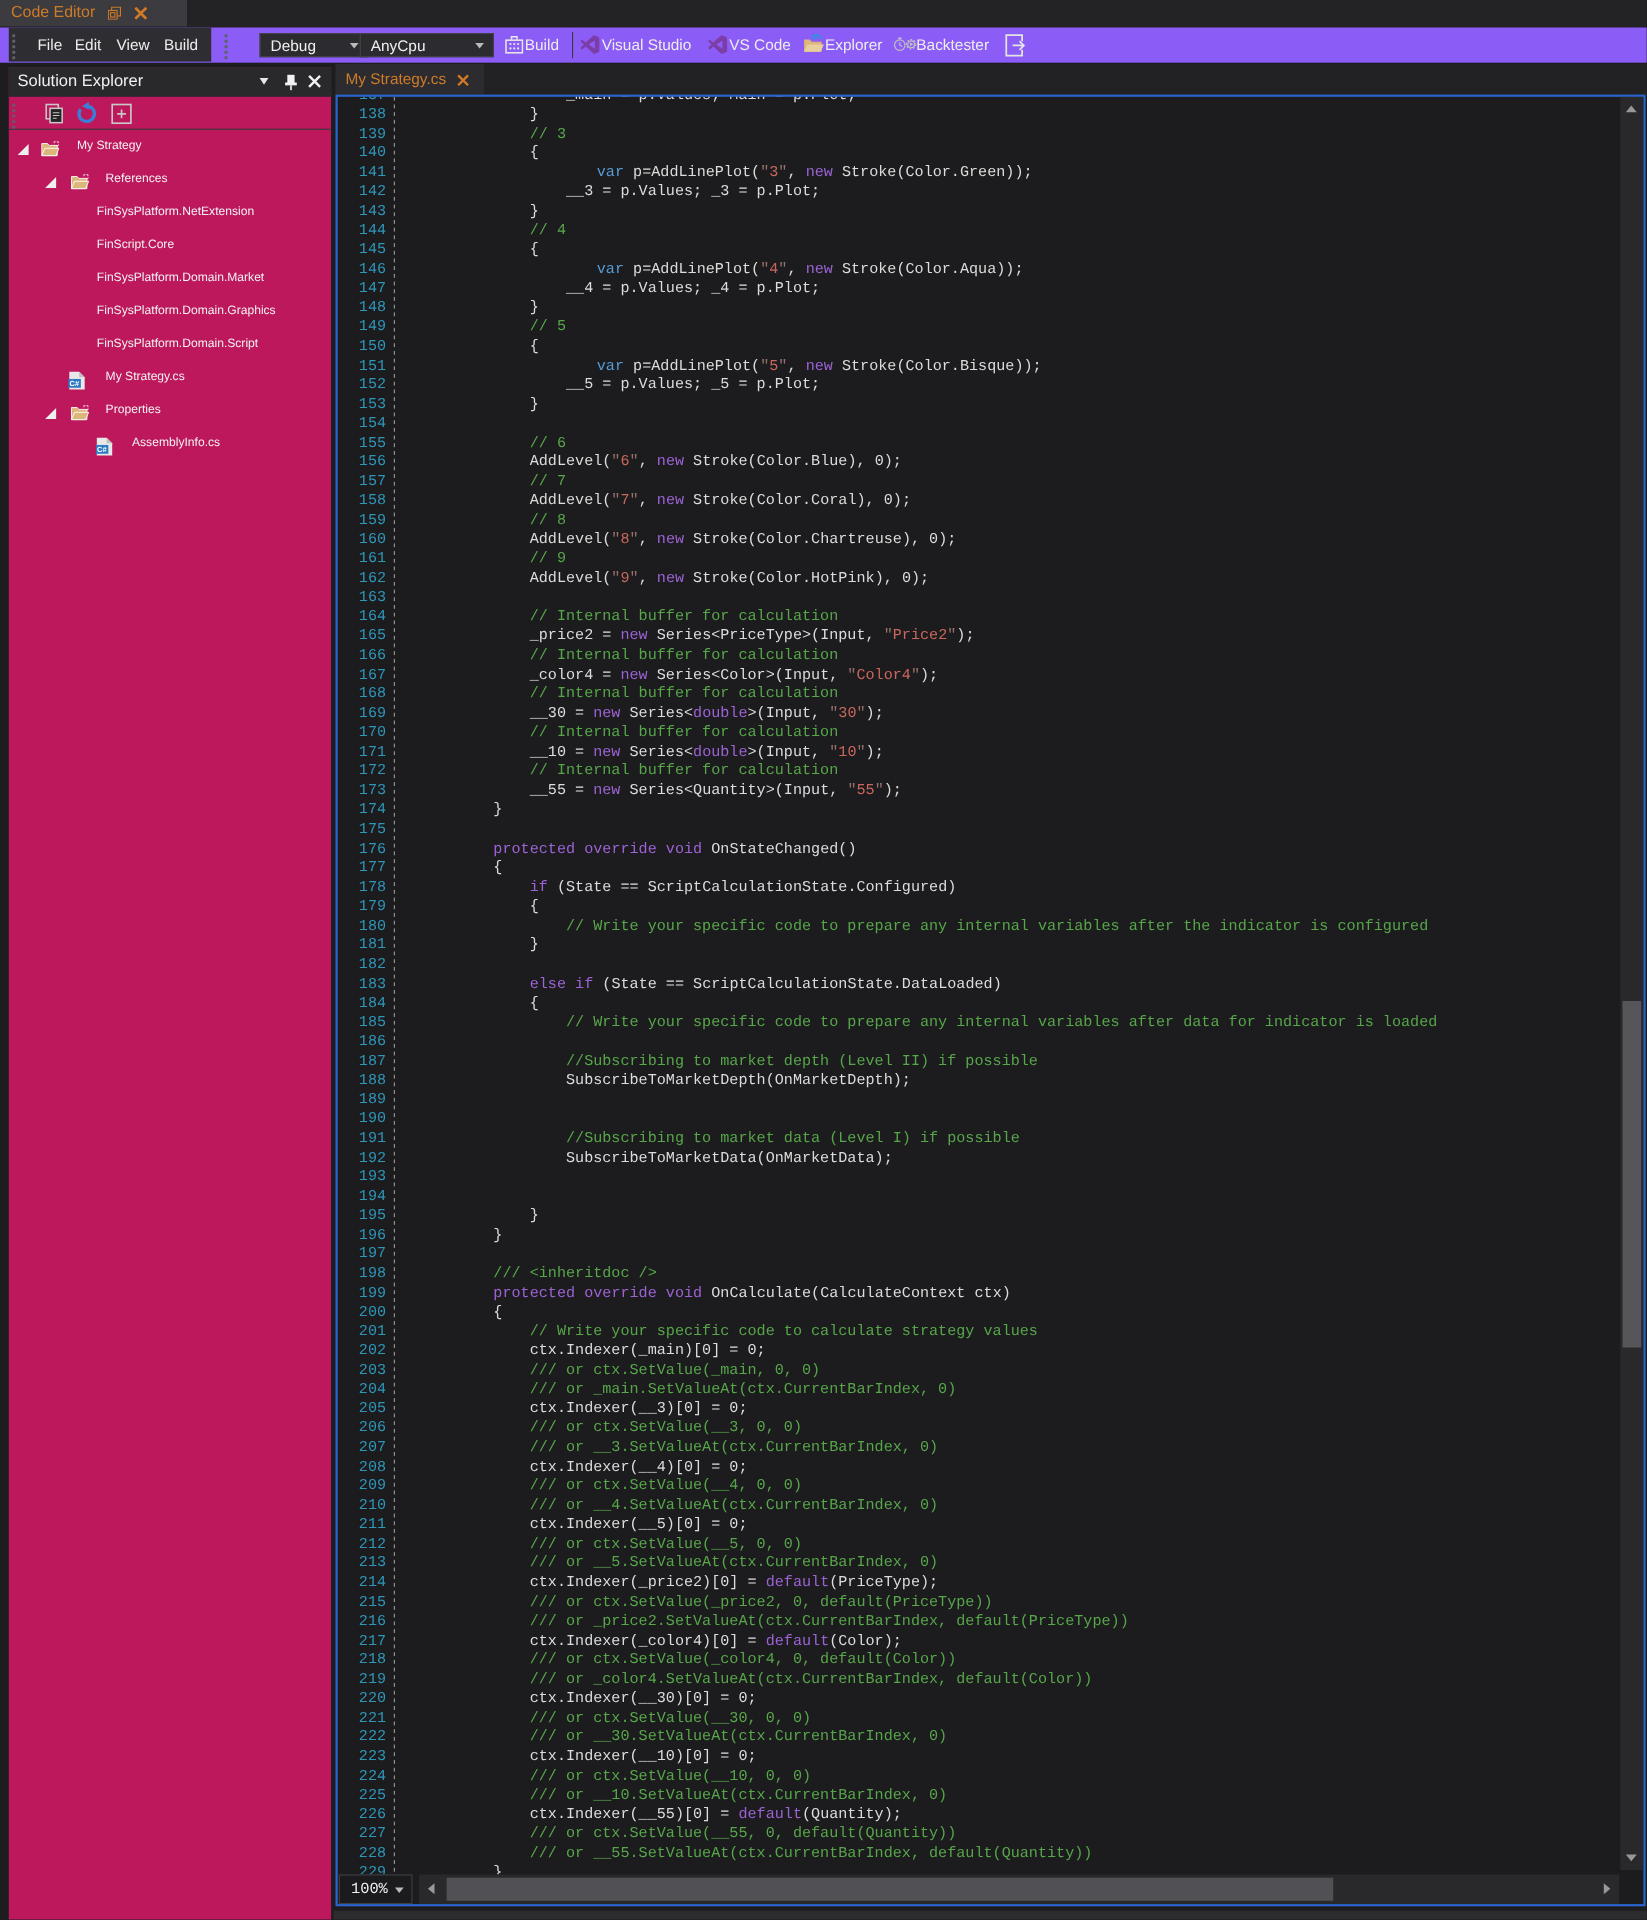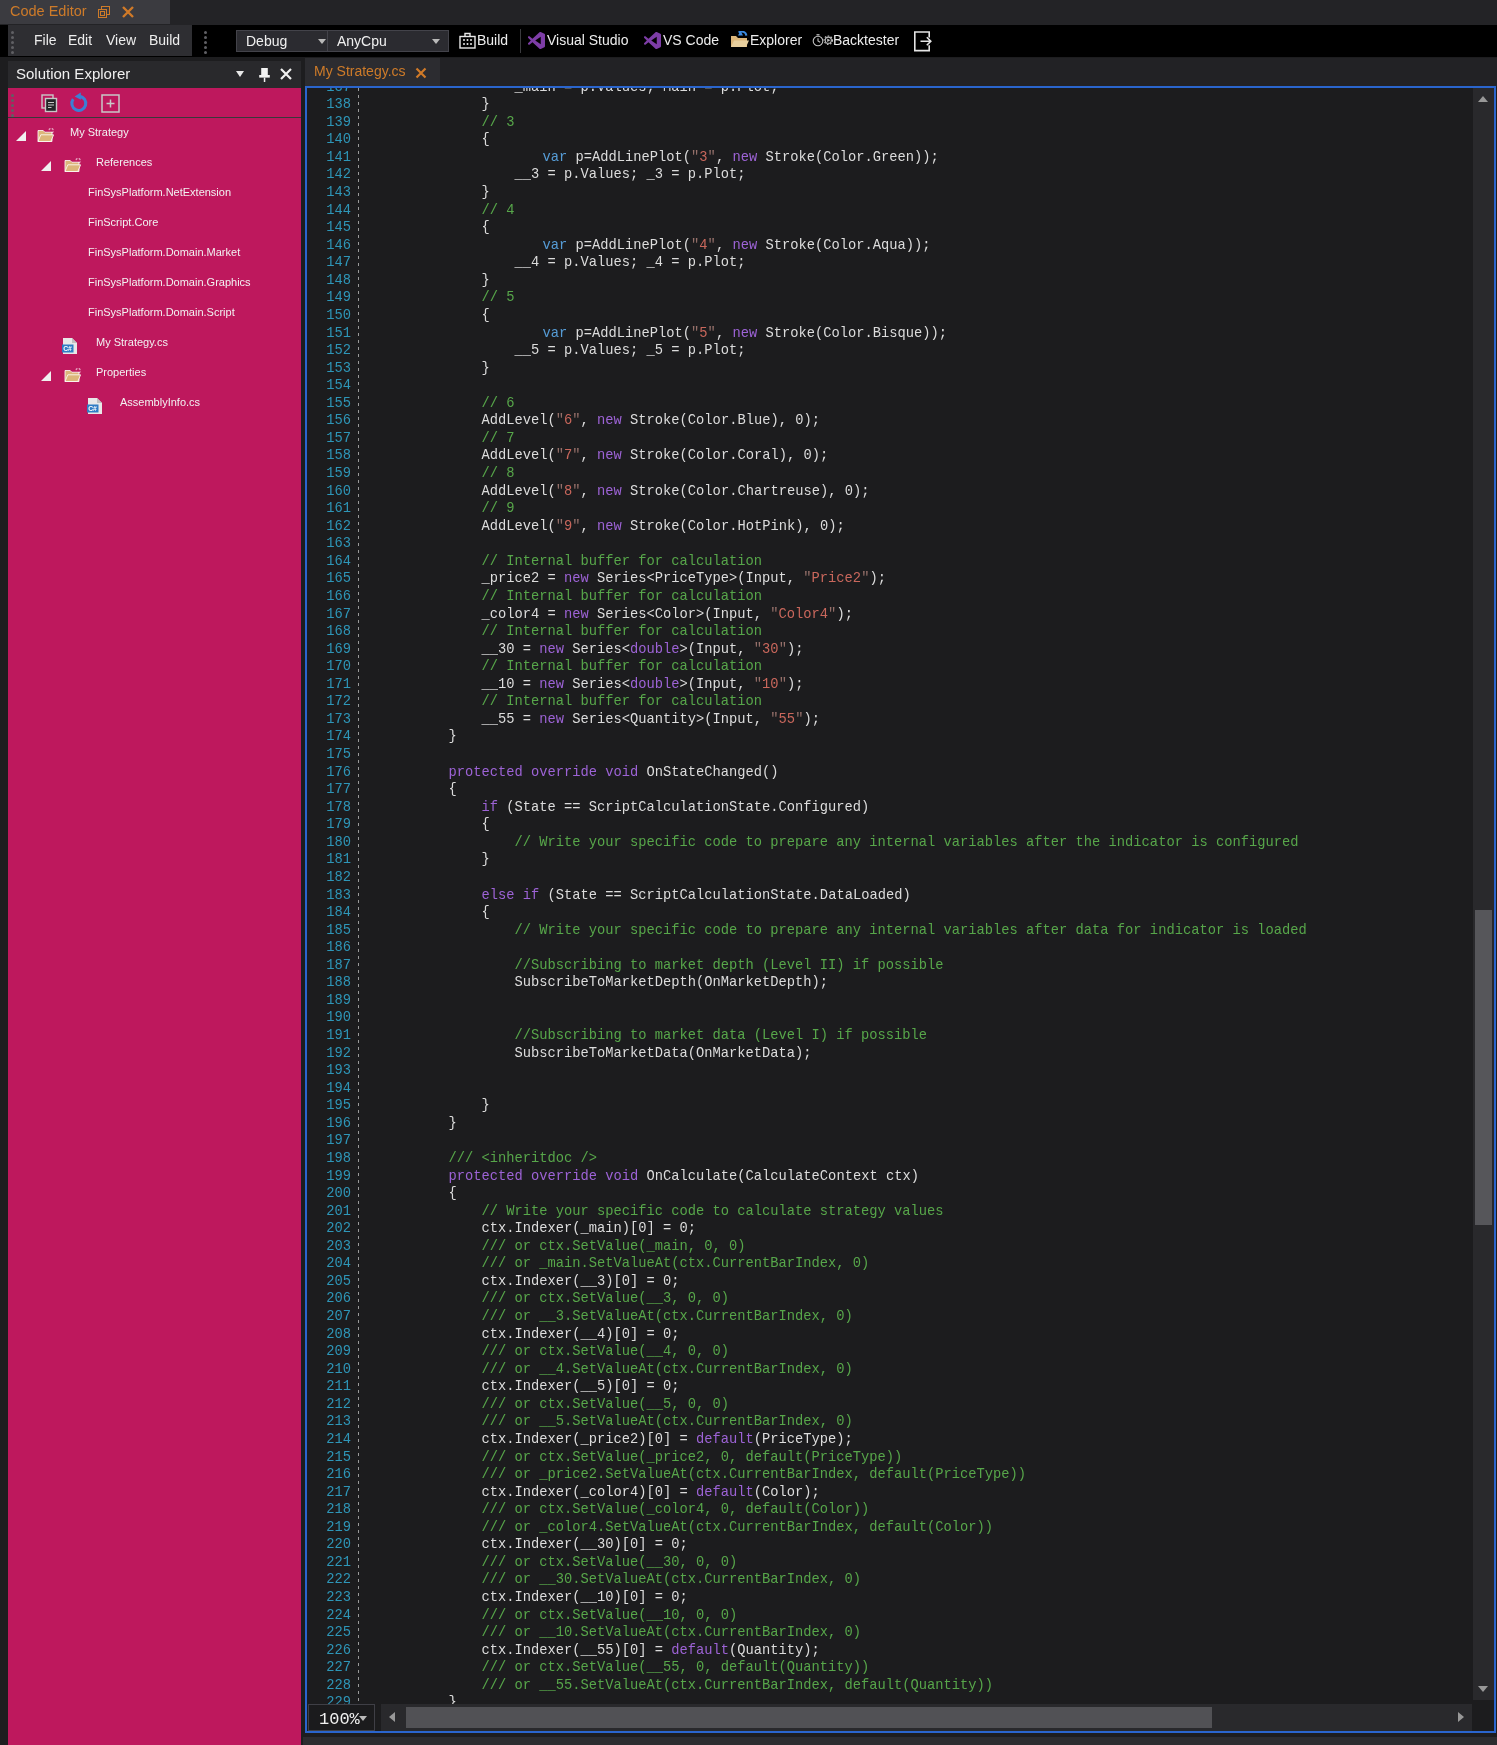--- a/index.html
+++ b/index.html
@@ -4,21 +4,21 @@
 <style>
 * { margin:0; padding:0; box-sizing:border-box; }
 html,body { width:1497px; height:1745px; background:#1d1d1f; overflow:hidden;
   font-family:"Liberation Sans", sans-serif; }
 .abs { position:absolute; }
 
 #titlerow { position:absolute; left:0; top:0; width:1497px; height:25px; background:#232326; }
 #titletab { position:absolute; left:0; top:0; width:170px; height:24px; background:#3b3b40; }
 #titletab .t { position:absolute; left:10px; top:3px; font-size:14.5px; color:#ce7b29; }
 
-#menurow { position:absolute; left:0; top:25px; width:1497px; height:32px; background:#000000; }
+#menurow { position:absolute; left:0; top:25px; width:1497px; height:32px; background:#8b5cf6; }
 #menublock { position:absolute; left:8px; top:0; width:184px; height:31px; background:#2e2e32; }
 .mitem { position:absolute; top:7px; font-size:14px; color:#ededed; }
 .combo { position:absolute; top:5px; height:22px; background:#2b2b30; border:1px solid #43434a; }
 .combo .ct { position:absolute; left:9px; top:2px; font-size:14px; color:#f0f0f0; }
 .combo .ca { position:absolute; right:8px; top:8px; width:0; height:0;
   border-left:4.5px solid transparent; border-right:4.5px solid transparent; border-top:5px solid #b9b9b9; }
 .tbtxt { position:absolute; top:7px; font-size:14px; color:#ededed; }
 .grip { position:absolute; width:3px; }
 .grip i { display:block; width:3px; height:3px; border-radius:50%; background:#606064; margin-bottom:2px; }
 .vsep { position:absolute; top:4px; width:1px; height:24px; background:#3a3a3e; }
@@ -51,21 +51,21 @@
 
 #vscroll { position:absolute; left:1166px; top:0; width:21px; height:1612px; background:#29292c; }
 #vthumb { position:absolute; left:2px; top:822px; width:17px; height:315px; background:#56565a; }
 .arrup { width:0;height:0;border-left:5.5px solid transparent;border-right:5.5px solid transparent;border-bottom:6px solid #989898; position:absolute; }
 .arrdn { width:0;height:0;border-left:5.5px solid transparent;border-right:5.5px solid transparent;border-top:6px solid #989898; position:absolute; }
 .arrlf { width:0;height:0;border-top:5.5px solid transparent;border-bottom:5.5px solid transparent;border-right:6px solid #989898; position:absolute; }
 .arrrt { width:0;height:0;border-top:5.5px solid transparent;border-bottom:5.5px solid transparent;border-left:6px solid #989898; position:absolute; }
 
 #hrow { position:absolute; left:0; top:1616px; width:1191px; height:27px; }
 #zoombox { position:absolute; left:1px; top:0; width:67px; height:27px; background:#1b1b1d; border:1px solid #3f3f46; }
-#zoombox .t { position:absolute; left:10px; top:5px; font-size:17px; font-family:"Liberation Mono", monospace; color:#f0f0f0; }
+#zoombox .t { position:absolute; left:10px; top:5px; font-size:14px; font-family:"Liberation Mono", monospace; color:#f0f0f0; }
 #zoombox .ca { position:absolute; right:7px; top:11px; width:0; height:0;
   border-left:4.5px solid transparent; border-right:4.5px solid transparent; border-top:5px solid #b9b9b9; }
 #htrack { position:absolute; left:74px; top:0; width:1091px; height:27px; background:#29292c; }
 #hthumb { position:absolute; left:25px; top:3px; width:806px; height:21px; background:#515155; }
 
 #statusbar { position:absolute; left:303px; top:1737px; width:1194px; height:8px; background:#2c2c2f; }
 svg { display:block; }
 </style>
 </head>
 <body>

